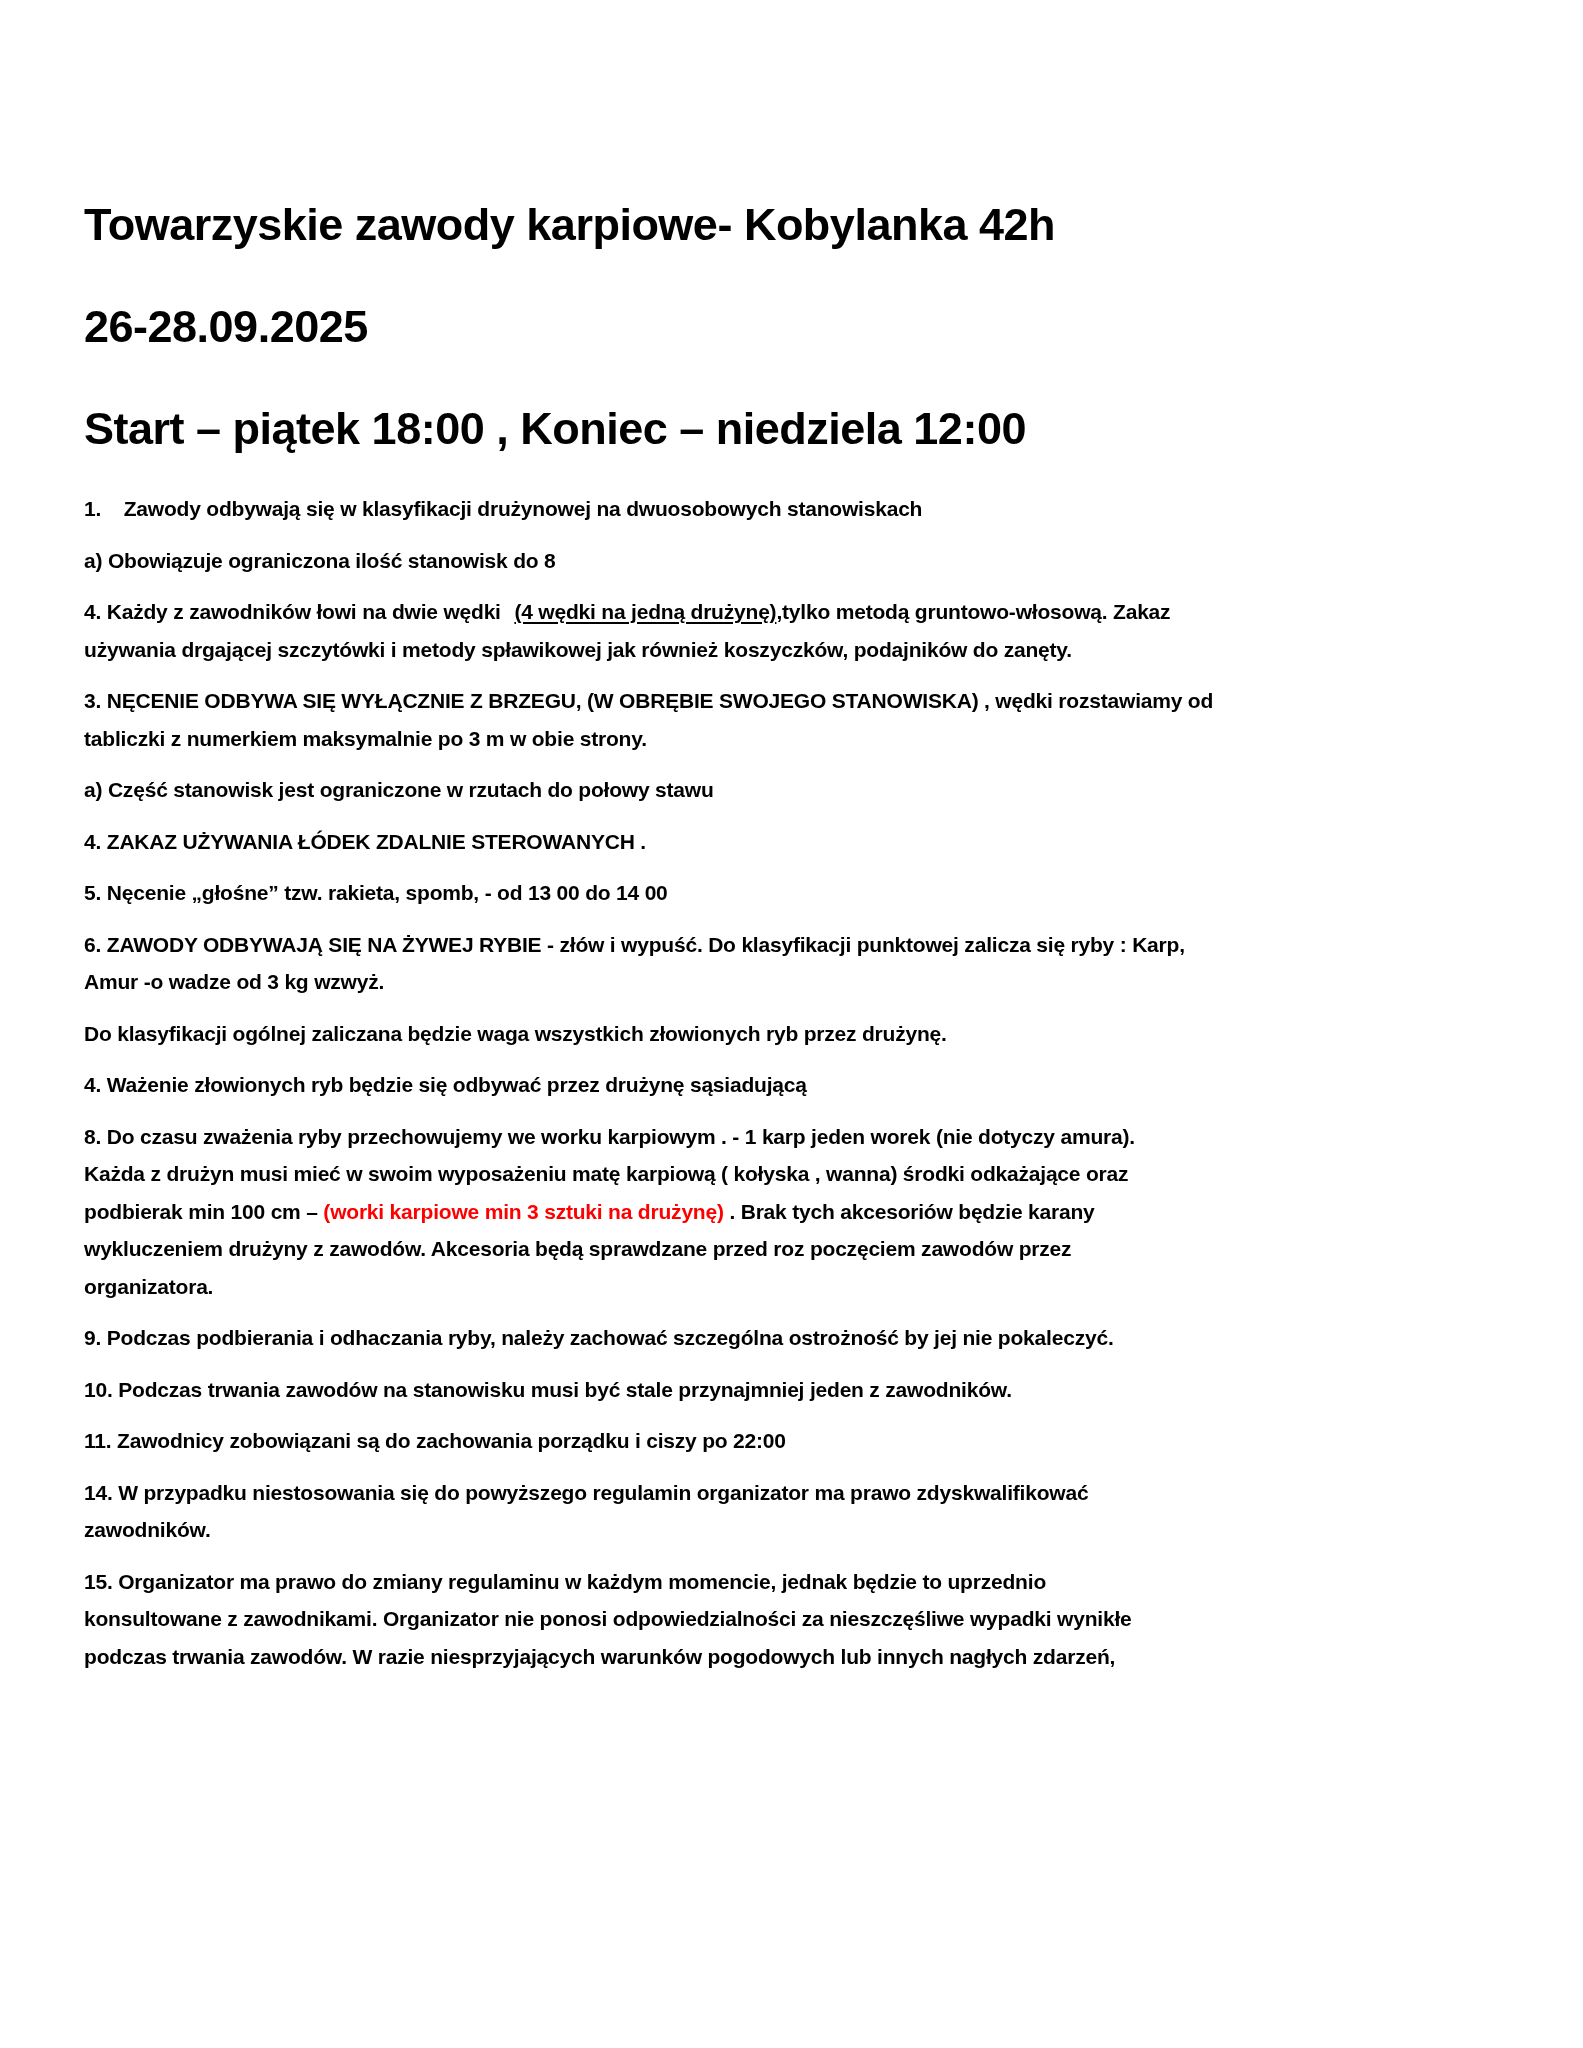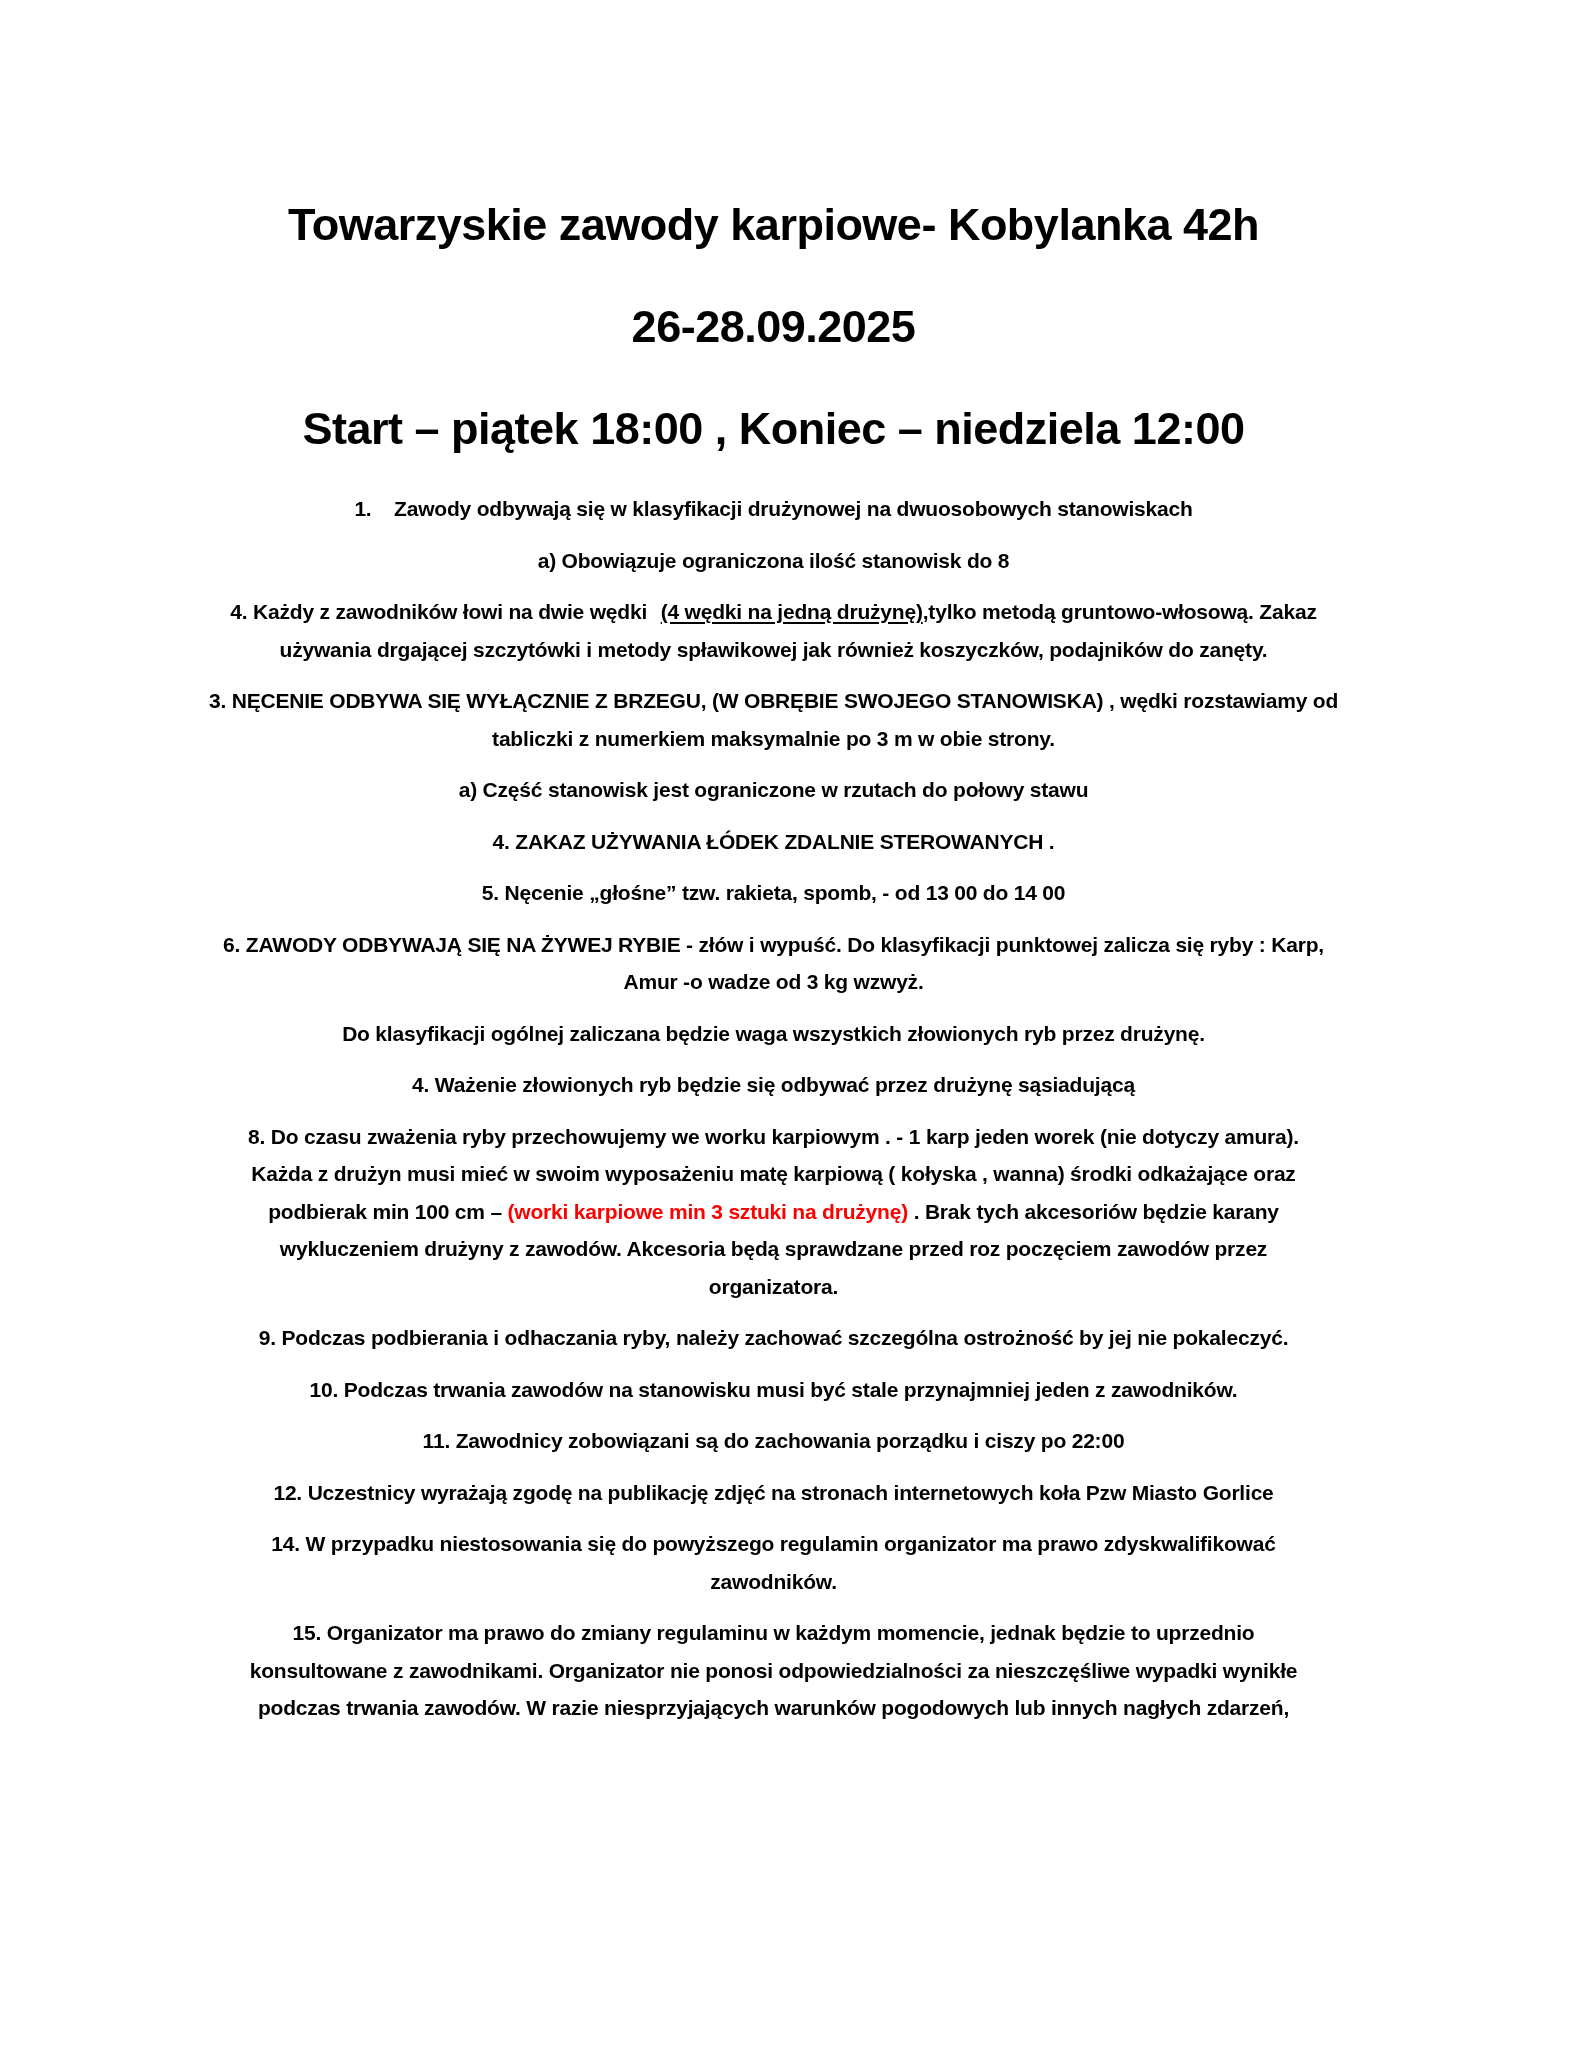--- a/index.html
+++ b/index.html
@@ -6,22 +6,21 @@
   html, body { margin: 0; padding: 0; }
   body {
     width: 1583px;
     height: 2048px;
     background: #ffffff;
     color: #000000;
     font-family: "Liberation Sans", sans-serif;
     overflow: hidden;
   }
   .doc {
-    padding: 200px 150px 0 114px;
-    text-align: center;
+    padding: 200px 150px 0 84px;
     font-weight: bold;
   }
   .headings h1 {
     font-size: 45px;
     line-height: 50px;
     letter-spacing: -0.5px;
     font-weight: bold;
     margin: 0 0 52px 0;
     white-space: pre-wrap;
   }
@@ -70,20 +69,19 @@
       <p><span class="normal">Do klasyfikacji ogólnej zaliczana będzie waga wszystkich złowionych ryb przez drużynę.</span></p>
       <p><span class="normal">4. Ważenie złowionych ryb będzie się odbywać przez drużynę sąsiadującą</span></p>
       <p><span class="normal">8. Do czasu zważenia ryby przechowujemy we worku karpiowym . - 1 karp jeden worek (nie dotyczy amura).
 Każda z drużyn musi mieć w swoim wyposażeniu matę karpiową ( kołyska , wanna) środki odkażające oraz
 podbierak min 100 cm – </span><span class="red">(worki karpiowe min 3 sztuki na drużynę)</span><span class="normal"> . Brak tych akcesoriów będzie karany
 wykluczeniem drużyny z zawodów. Akcesoria będą sprawdzane przed roz poczęciem zawodów przez
 organizatora.</span></p>
       <p><span class="normal">9. Podczas podbierania i odhaczania ryby, należy zachować szczególna ostrożność by jej nie pokaleczyć.</span></p>
       <p><span class="normal">10. Podczas trwania zawodów na stanowisku musi być stale przynajmniej jeden z zawodników.</span></p>
       <p><span class="normal">11. Zawodnicy zobowiązani są do zachowania porządku i ciszy po 22:00</span></p>
-      <p><span class="normal">12. Uczestnicy wyrażają zgodę na publikację zdjęć na stronach internetowych koła Pzw Miasto Gorlice</span></p>
       <p><span class="normal">14. W przypadku niestosowania się do powyższego regulamin organizator ma prawo zdyskwalifikować
 zawodników.</span></p>
       <p><span class="normal">15. Organizator ma prawo do zmiany regulaminu w każdym momencie, jednak będzie to uprzednio
 konsultowane z zawodnikami. Organizator nie ponosi odpowiedzialności za nieszczęśliwe wypadki wynikłe
 podczas trwania zawodów. W razie niesprzyjających warunków pogodowych lub innych nagłych zdarzeń,</span></p>
     </div>
 </div>
 
 </body></html>

